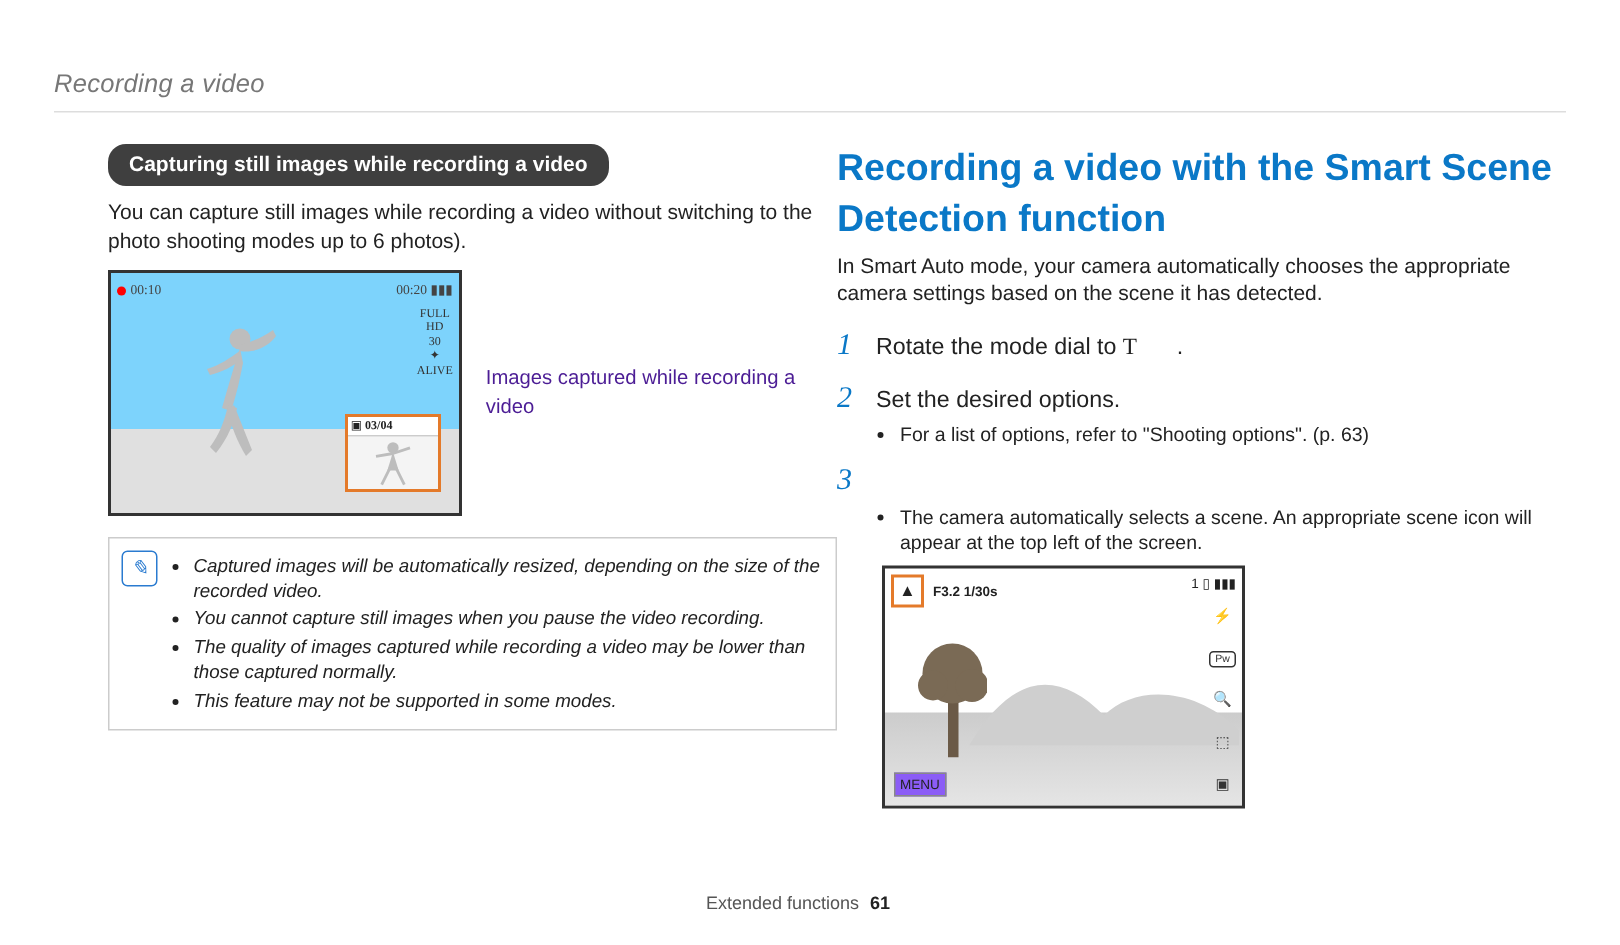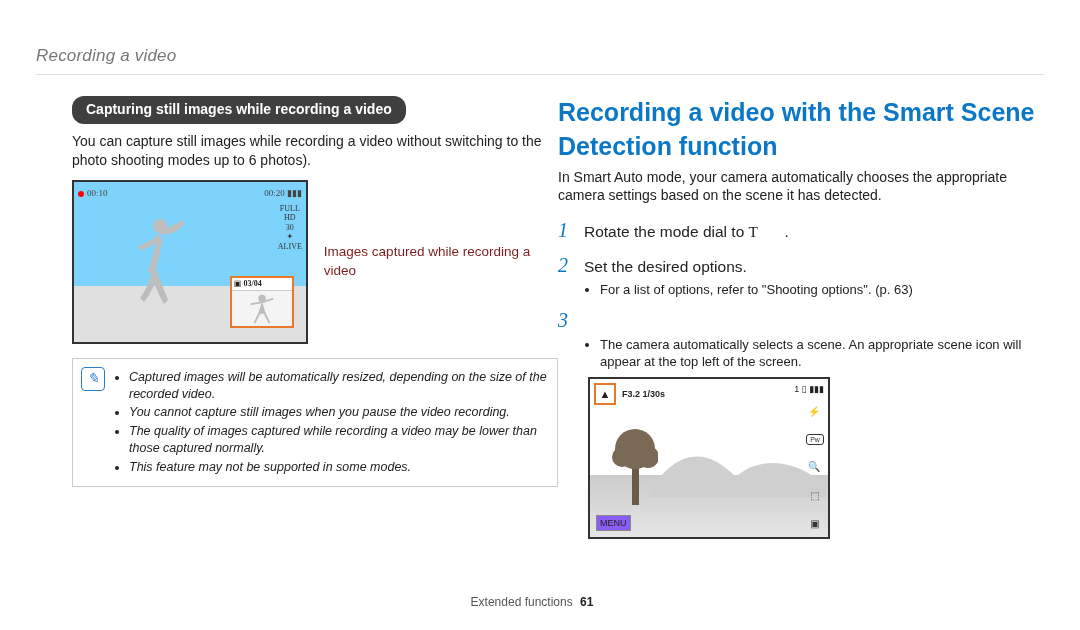--- a/index.html
+++ b/index.html
@@ -103,21 +103,21 @@
     border-bottom: 1px solid #ccc;
     display:flex; align-items:center; gap:2px;
   }
   .side-icons {
     position: absolute;
     right: 4px; top: 22px;
     font-size: 8px; line-height: 1.2;
     color: #333;
     text-align: center;
   }
-  .caption { font-size: 13.5px; color: #7f1d1d; }
+  .caption { font-size: 13.5px; color: #4c1d95; }
   .bullets { margin: 6px 0 10px 0; padding-left: 14px; }
   .bullets li { margin: 2px 0; }
   .note-box {
     display: flex;
     gap: 10px;
     border: 1px solid #ccc;
     padding: 8px 10px 8px 8px;
     margin-top: 8px;
   }
   .note-icon {

